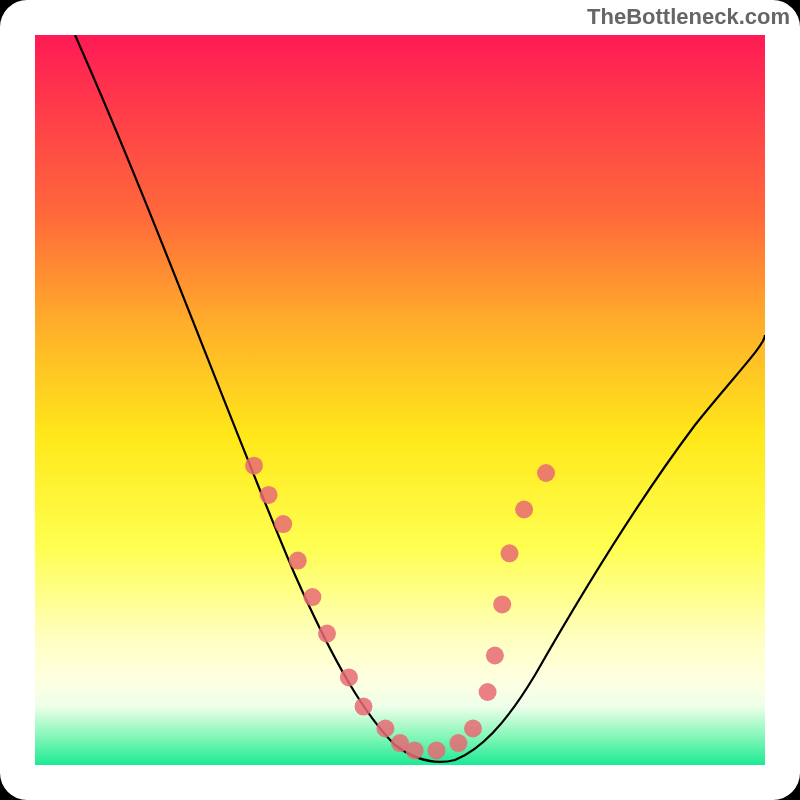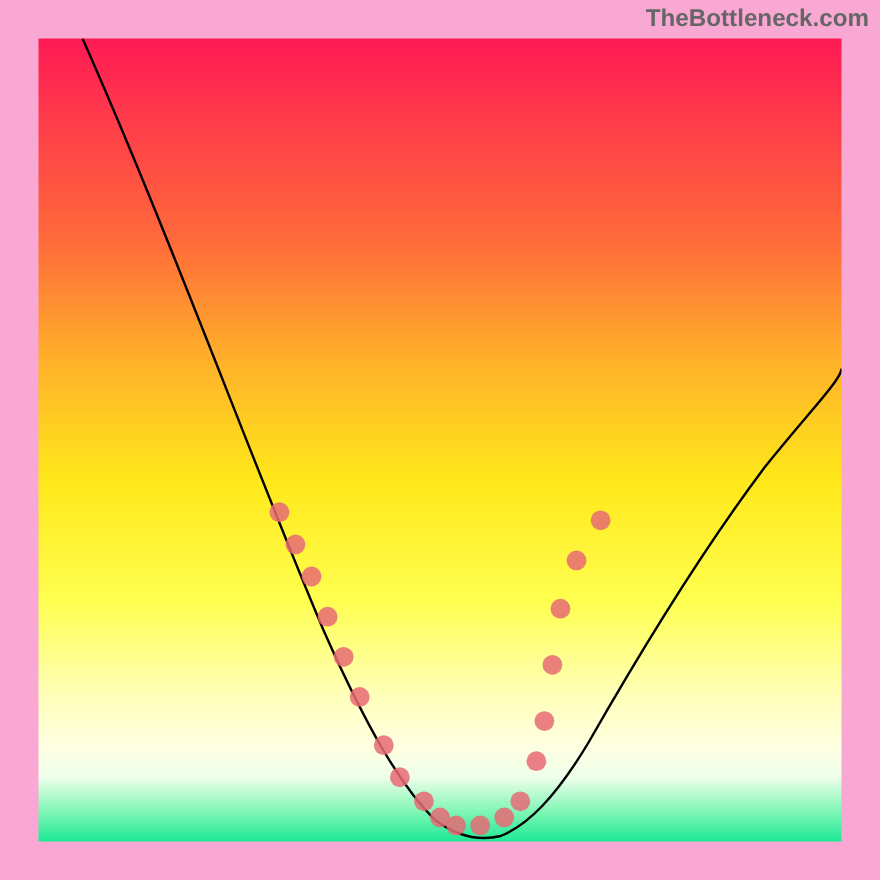--- a/index.html
+++ b/index.html
@@ -8,21 +8,22 @@
     background: #000;
     width: 800px;
     height: 800px;
     overflow: hidden;
     font-family: Arial, sans-serif;
   }
   .outer-frame {
     position: relative;
     width: 800px;
     height: 800px;
-    background: #f9a8d4;
+    background: #ffffff;
+    border-radius: 27px;
   }
   .watermark {
     position: absolute;
     top: 4px;
     right: 10px;
     color: #666;
     font-size: 22px;
     font-weight: bold;
     z-index: 10;
   }

